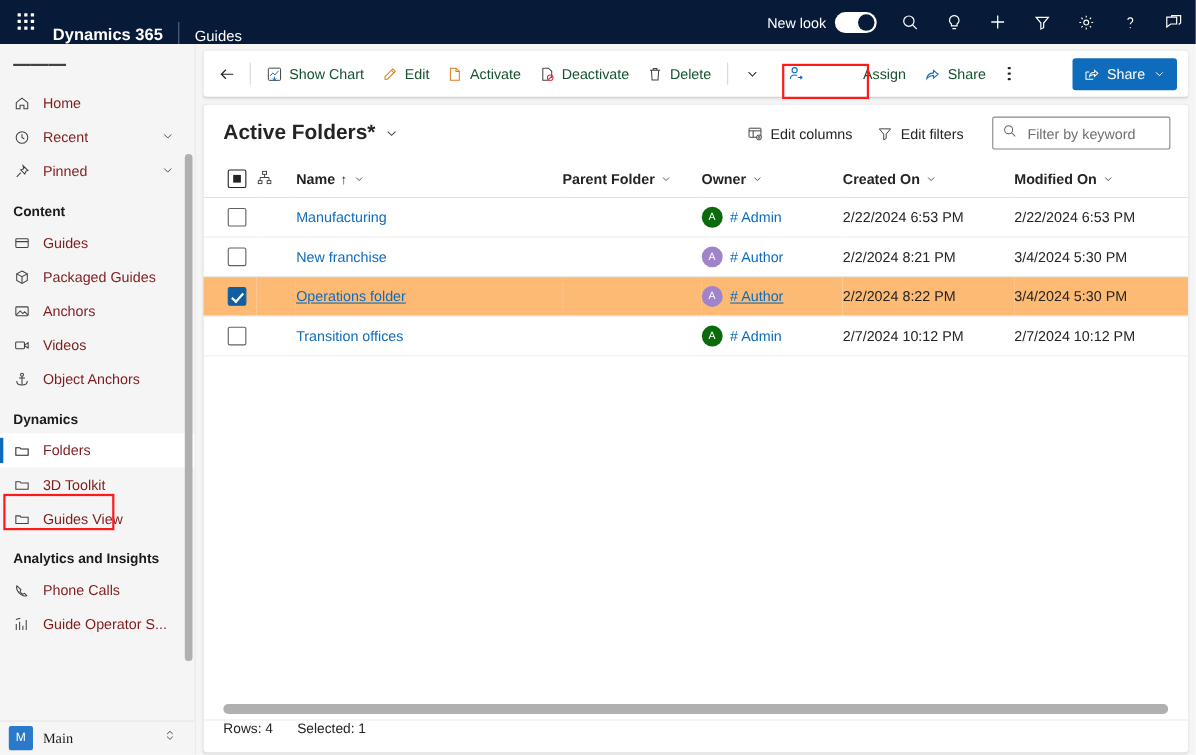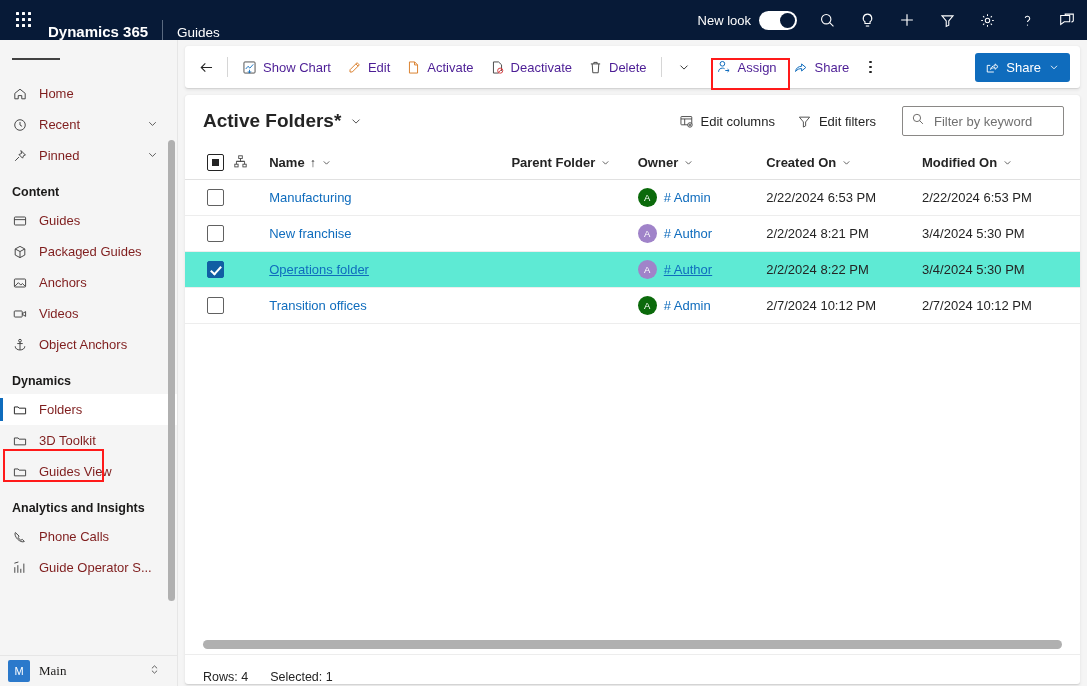--- a/index.html
+++ b/index.html
@@ -125,21 +125,21 @@
     box-shadow: 0 0.3px 0.9px rgba(0,0,0,0.08), 0 1.6px 3.6px rgba(0,0,0,0.08);
     position: relative;
   }
   .cmd-back {
     width: 30px; height: 30px; display: flex; align-items: center; justify-content: center;
     cursor: pointer; color: #242424;
   }
   .cmd-sep { width: 1px; height: 20px; background: #d6d6d6; margin: 0 6px; }
   .cmd-btn {
     display: flex; align-items: center; height: 32px;
-    padding: 0 8px; font-size: 13px; color: #4c1d95; cursor: pointer;
+    padding: 0 8px; font-size: 13px; color: #14532d; cursor: pointer;
     white-space: nowrap; border-radius: 2px;
   }
   .cmd-btn .ci { margin-right: 6px; display: flex; align-items: center; }
   .cmd-more {
     width: 26px; height: 30px; display: flex; flex-direction: column;
     align-items: center; justify-content: center; cursor: pointer;
   }
   .cmd-more i { width: 2.6px; height: 2.6px; border-radius: 50%; background: #242424; margin: 1.2px 0; display:block; }
   .share-primary {
     margin-left: auto; background: #0f6cbd; color: #ffffff;
@@ -220,40 +220,40 @@
   }
   .cb-header {
     width: 17px; height: 17px; border: 1.3px solid #242424; border-radius: 2px;
     background: #fff; cursor: pointer; margin-left: 22px; position: relative;
   }
   .cb-header::after {
     content:""; position:absolute; left: 4px; top: 4px;
     width: 7px; height: 7px; background: #242424;
   }
   .link { color: #0f6cbd; cursor: pointer; }
-  tr.selected { background: #5eead4; }
+  tr.selected { background: #fdba74; }
   tr.selected .link { text-decoration: underline; }
   .owner-cell { display: flex; align-items: center; }
   .avatar {
     width: 19px; height: 19px; border-radius: 50%;
     color: #fff; font-size: 9.5px; display: flex; align-items: center; justify-content: center;
     margin-right: 7px; flex: 0 0 19px;
   }
 
   
   .hscroll-track {
     position: absolute; left: 18px; right: 18px; bottom: 35px; height: 9px;
   }
   .hscroll-thumb {
     height: 9px; border-radius: 5px; background: #b0b0b0; cursor: pointer;
   }
   .status-bar {
     position: absolute; left: 0; right: 0; bottom: 0; height: 30px;
     border-top: 1px solid #ededed;
-    display: flex; align-items: flex-end; padding-left: 18px;
+    display: flex; align-items: flex-start; padding-left: 18px;
     font-size: 12.5px; color: #242424;
   }
   .status-bar span { margin-right: 22px; }
 </style>
 </head>
 <body>
 
 <div class="topbar">
   <div class="waffle">
     <div class="waffle-grid">
@@ -545,21 +545,21 @@
     <div class="cmd-sep"></div>
 
     <div class="cmd-btn" style="padding:0 9px;">
       <span class="ci" style="margin:0;">
         <svg width="14" height="14" viewBox="0 0 20 20" fill="none" stroke="#242424" stroke-width="1.3">
             <path d="M5 8l5 5 5-5"></path>
           </svg>
       </span>
     </div>
 
-    <div class="cmd-btn" style="margin-left:8px;">
+    <div class="cmd-btn" style="margin-left:8px;gap:47px;">
       <span class="ci">
         <svg width="16" height="16" viewBox="0 0 20 20" fill="none" stroke="#0f6cbd" stroke-width="1.25">
           <circle cx="8" cy="6" r="2.9"></circle>
             <path d="M3.2 16c0-2.9 2.2-4.6 4.8-4.6 1 0 1.9.2 2.7.7"></path>
           <path d="M11.6 14.4h4.6M14.4 12.6l2 1.8-2 1.8"></path>
         </svg>
       </span>
       <span>Assign</span>
     </div>
 

